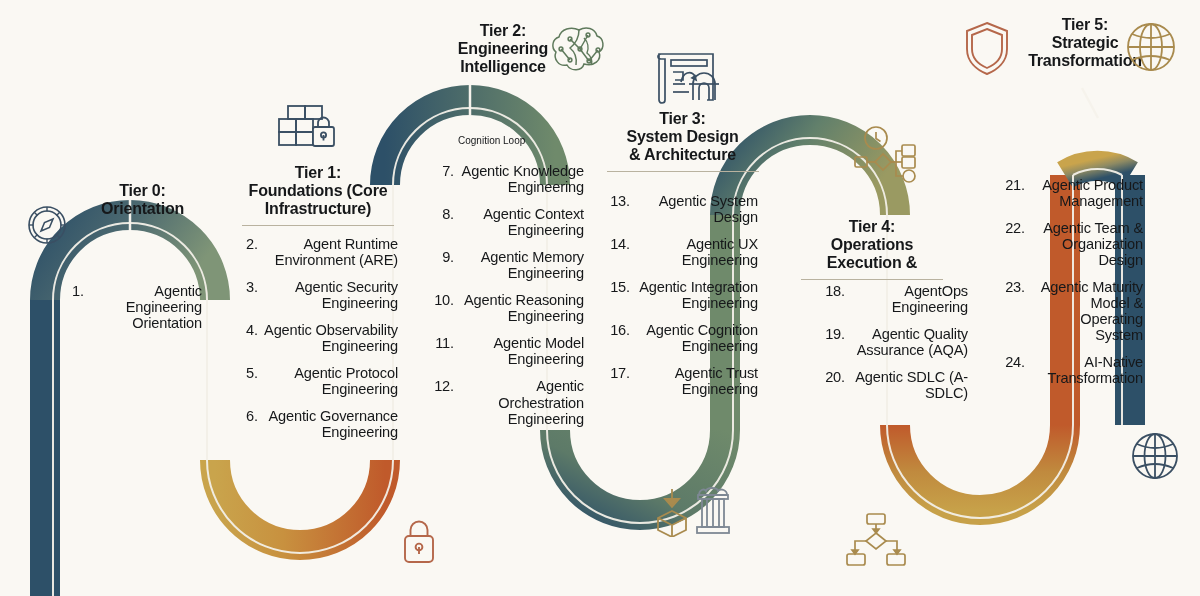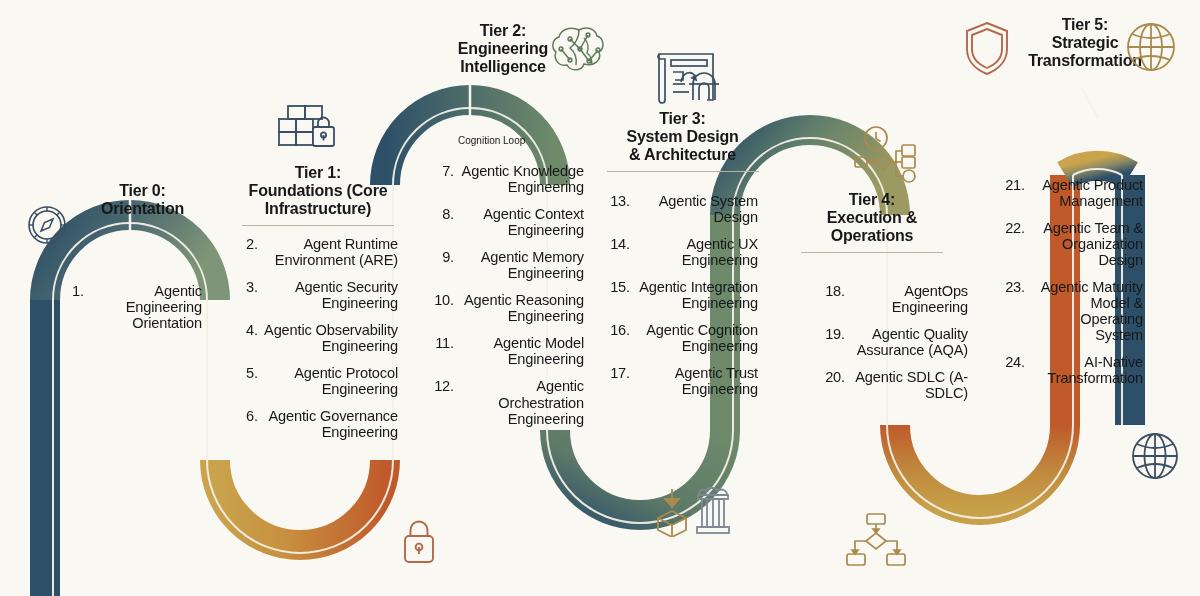--- a/index.html
+++ b/index.html
@@ -311,25 +311,25 @@
     <li>
       <span class="num" style="width:22px;">16.</span>
       <span class="ttl">Agentic Cognition Engineering</span>
     </li>
     <li>
       <span class="num" style="width:22px;">17.</span>
       <span class="ttl">Agentic Trust Engineering</span>
     </li>
   </ul>
 
-  <div class="tier" style="left:798px; top:191px; width:148px;">
+  <div class="tier" style="left:798px; top:218px; width:148px;">
     <div class="tier-head">
       <div>Tier 4:</div>
+      <div>Operations</div>
       <div>Execution &amp;</div>
-      <div>Operations</div>
     </div>
     <div class="tier-rule" style="width:142px;"></div>
   </div>
   <ul class="items" style="position:absolute; left:806px; top:283px; width:145px;margin-left:17px;">
     <li>
       <span class="num" style="width:22px;">18.</span>
       <span class="ttl">AgentOps Engineering</span>
     </li>
     <li>
       <span class="num" style="width:22px;text-align:right;">19.</span>

